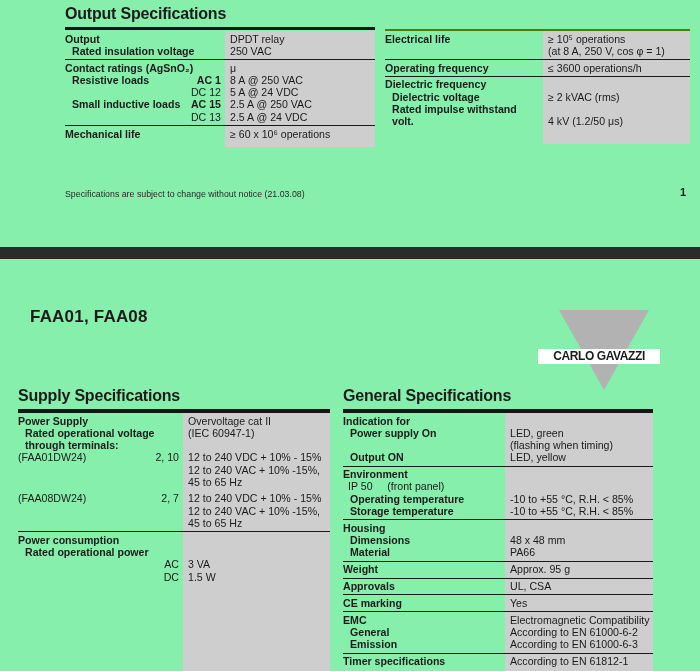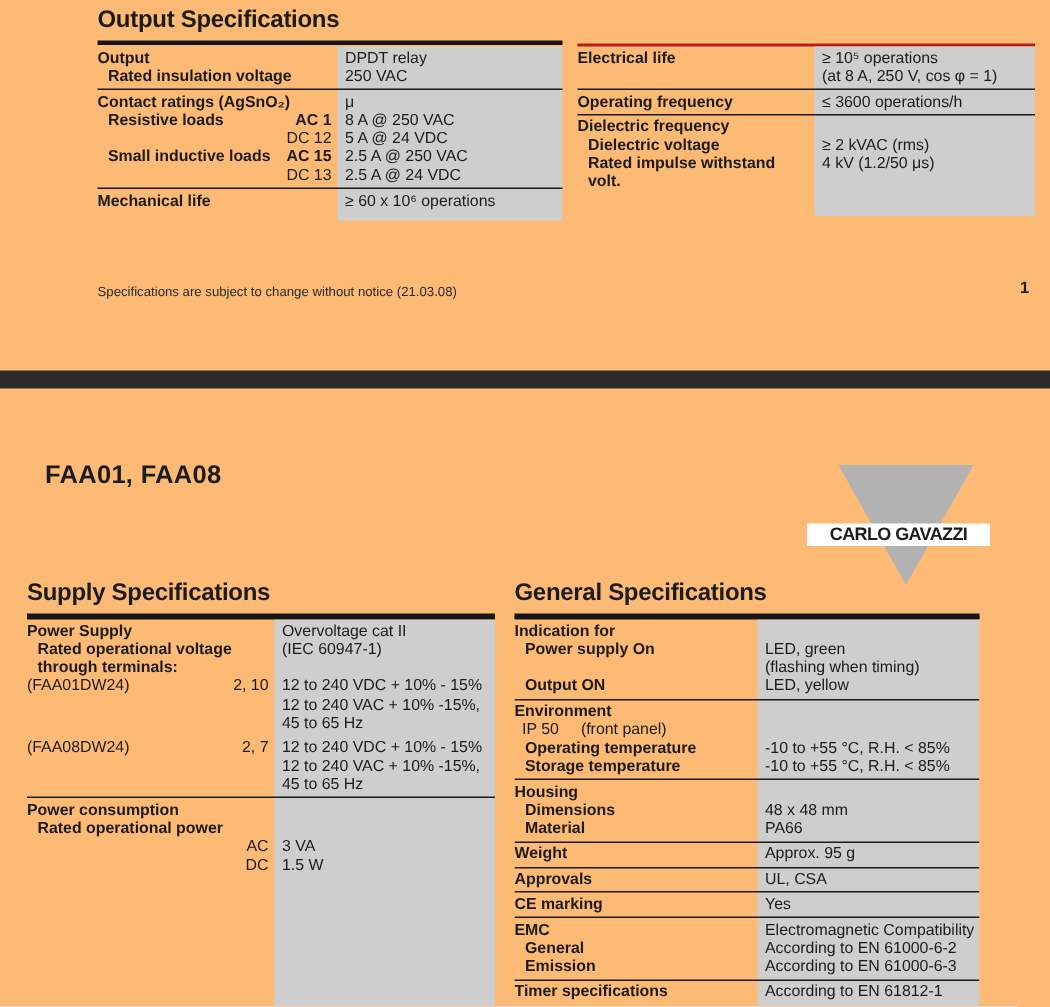--- a/index.html
+++ b/index.html
@@ -1,41 +1,41 @@
 <!DOCTYPE html>
 <html><head>
 <meta charset="utf-8">
 <style>
   html,body{margin:0;padding:0;background:#e8e8e8;}
   #canvas{
-    position:relative; width:700px; height:671px; background:#fdba74;
+    position:relative; width:700px; height:671px; background:#86efac;
     font-family:"Liberation Sans", sans-serif; color:#1b1b1b; overflow:hidden;
   }
   
   .sec-title{
     position:absolute; font-weight:bold; font-size:16px; letter-spacing:-0.2px;
     padding-bottom:4px; border-bottom:3px solid #161616; white-space:nowrap;
   }
   
   .spec-table{position:absolute; box-sizing:border-box;}
   .colbg{position:absolute; top:0; bottom:0; left:var(--lbl); width:var(--val); background:#cecece;}
   .tbody{position:relative;}
   .sec{border-top:1.5px solid #1a1a1a; padding:1.5px 0 2px;}
   .sec:first-child{border-top:none;}
-  .row{display:flex; font-size:10.6px; line-height:12.3px;}
+  .row{display:flex; font-size:10.6px; line-height:12.3px;align-items:flex-end;}
   .row.gap{margin-top:4px;}
   .lbl{width:var(--lbl); box-sizing:border-box; display:flex; justify-content:space-between; padding-right:4px;}
   .lbl.b{font-weight:bold;}
   .lbl.ind{padding-left:7px;font-weight:bold;}
   .code{text-align:right; white-space:nowrap;}
   .val{width:var(--val); box-sizing:border-box; padding-left:5px; white-space:nowrap;}
   
   .t-ol{left:65px; top:31px; width:310px; --lbl:160px; --val:150px; padding-bottom:5px;}
   .t-ol .colbg{bottom:0;}
-  .t-or{left:385px; top:29px; width:305px; --lbl:158px; --val:147px; border-top:2px solid #b91c1c; padding-bottom:14px;}
+  .t-or{left:385px; top:29px; width:305px; --lbl:158px; --val:147px; border-top:2px solid #4d7c0f; padding-bottom:14px;}
   .t-sup{left:18px; top:411px; width:312px; height:260px; overflow:hidden; border-top:2px solid #161616; --lbl:165px; --val:147px;}
   .t-gen{left:343px; top:411px; width:310px; height:260px; overflow:hidden; border-top:2px solid #161616; --lbl:162px; --val:148px;}
   
   .out-title{left:65px; top:5px; width:310px;}
   .footer-note{position:absolute; left:65px; top:189px; font-size:8.8px; color:#2a2a2a;}
   .page-num{position:absolute; left:680px; top:186px; font-size:11px; font-weight:bold;}
   
   .band{position:absolute; left:0; top:247px; width:700px; height:12px;}
   
   .models{position:absolute; left:30px; top:307px; font-size:17px; font-weight:bold; letter-spacing:0.2px;}

